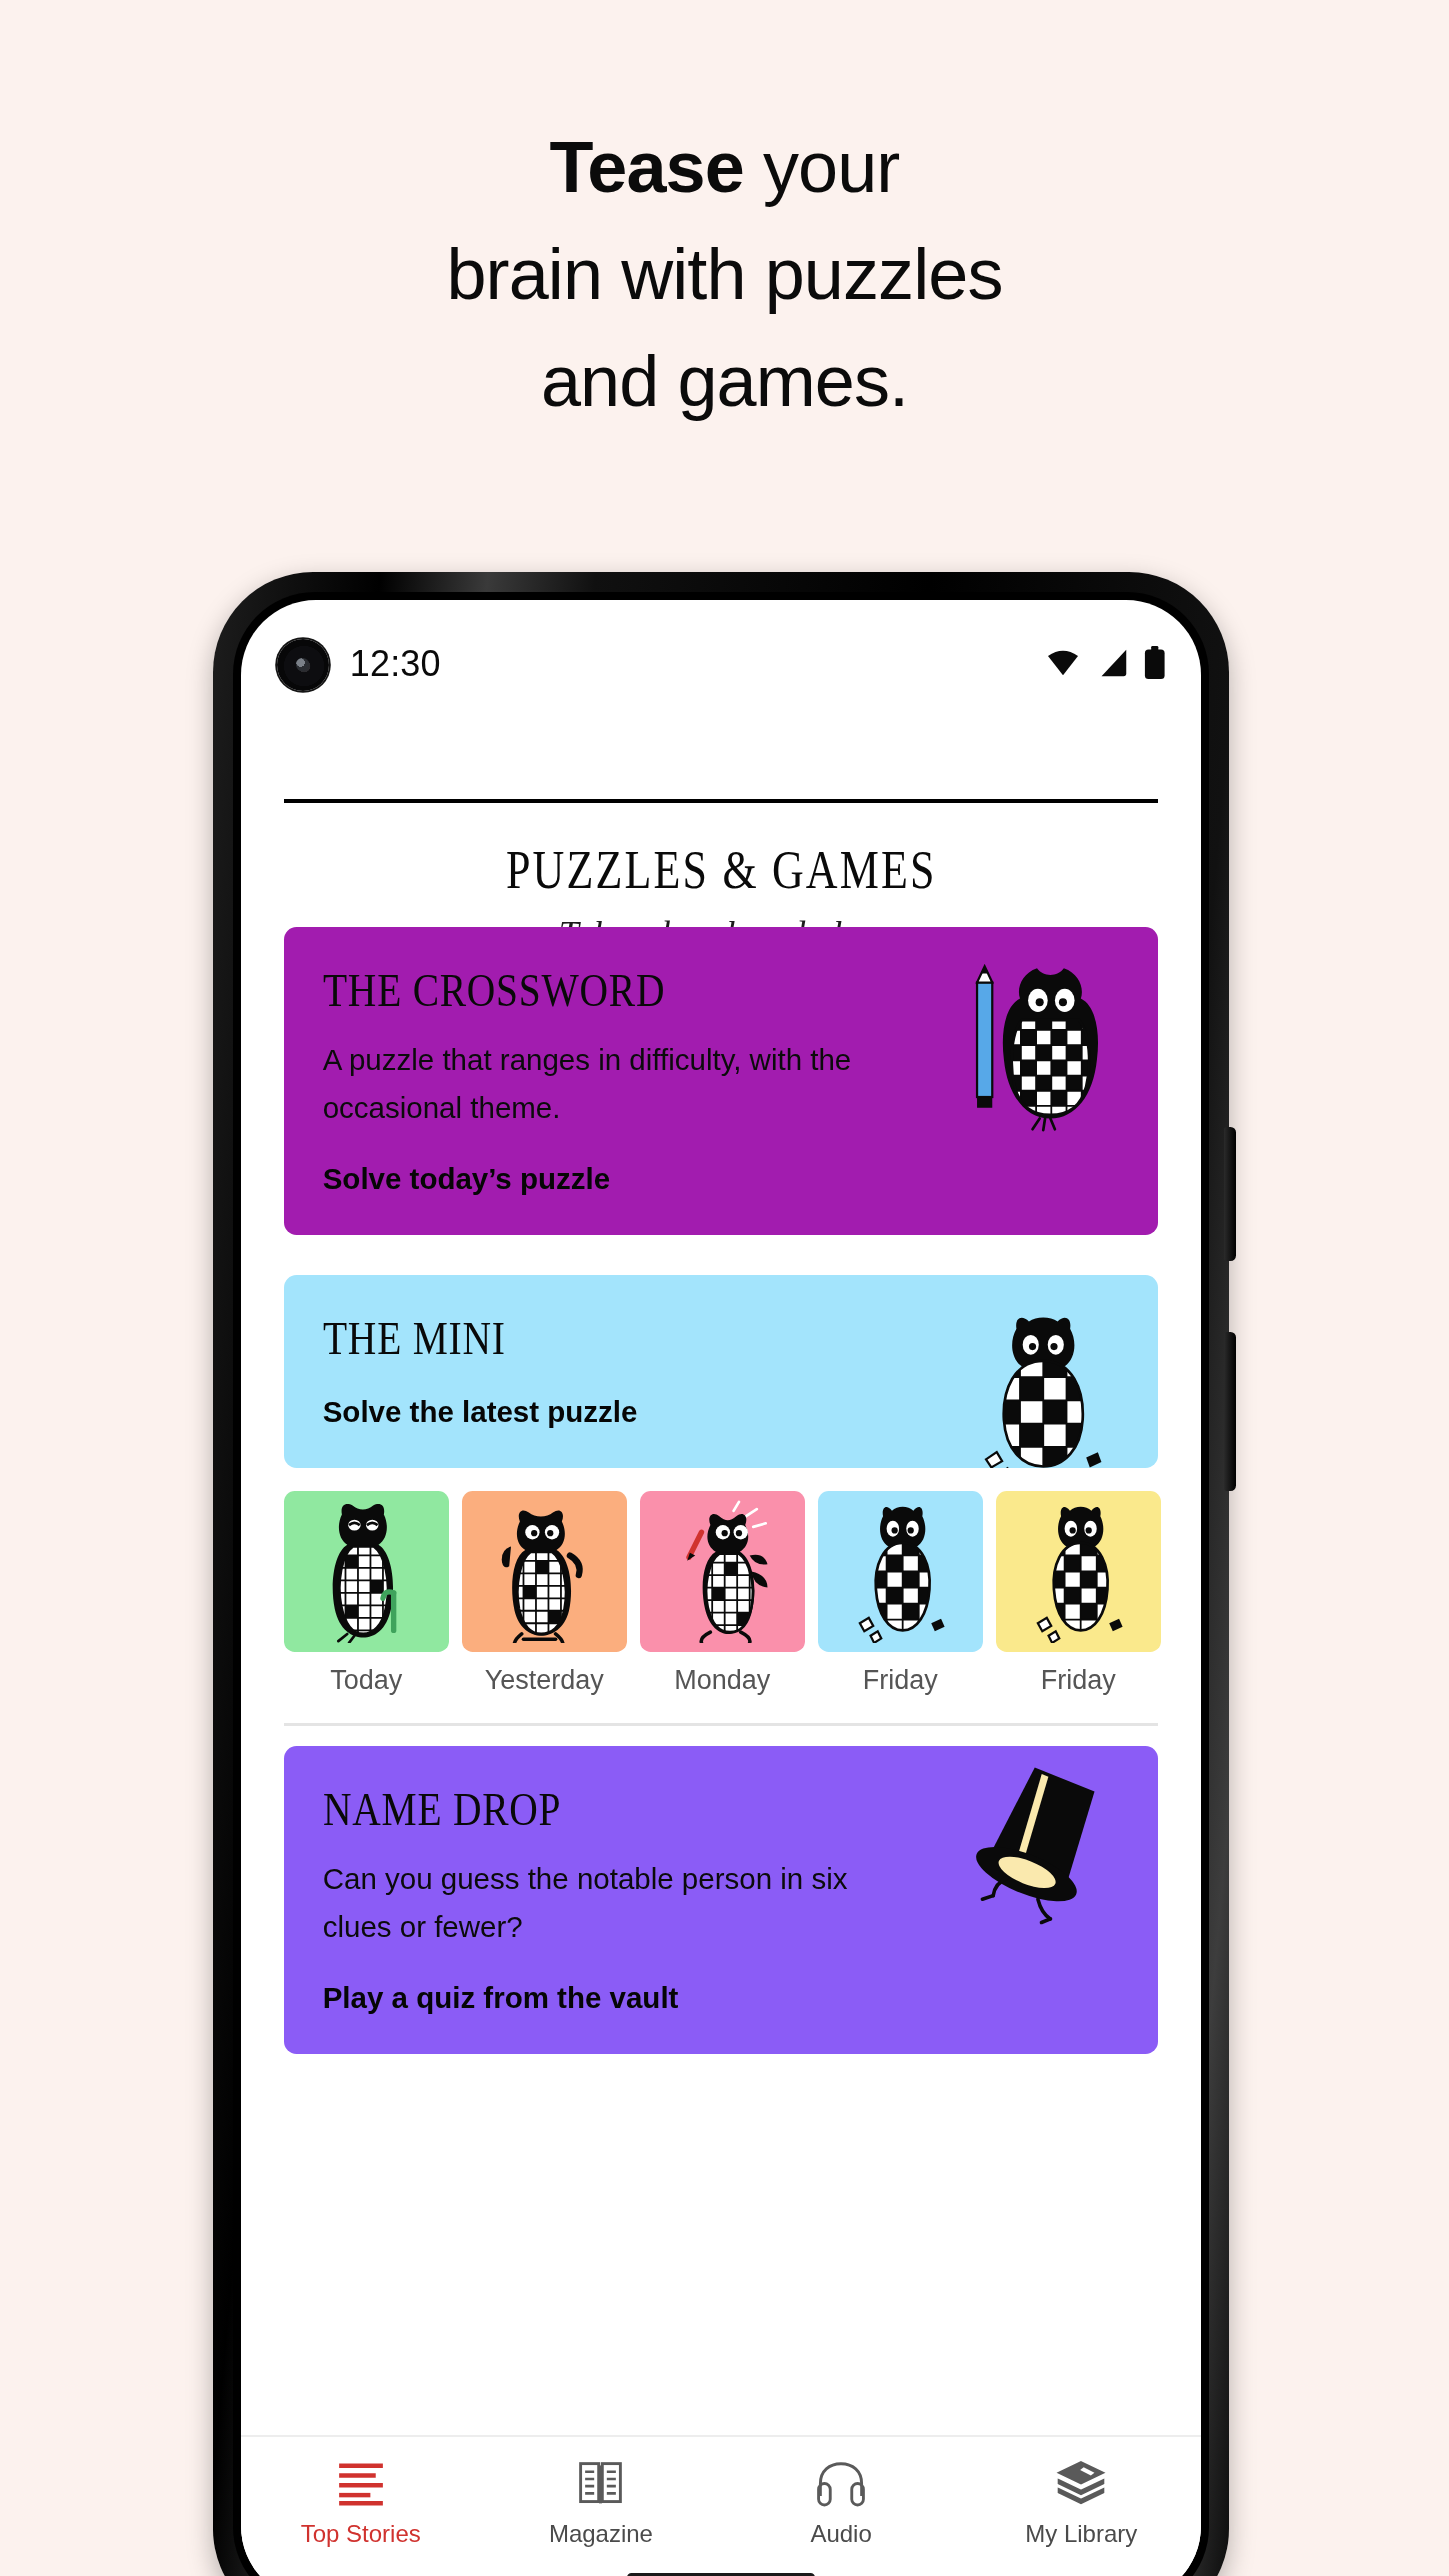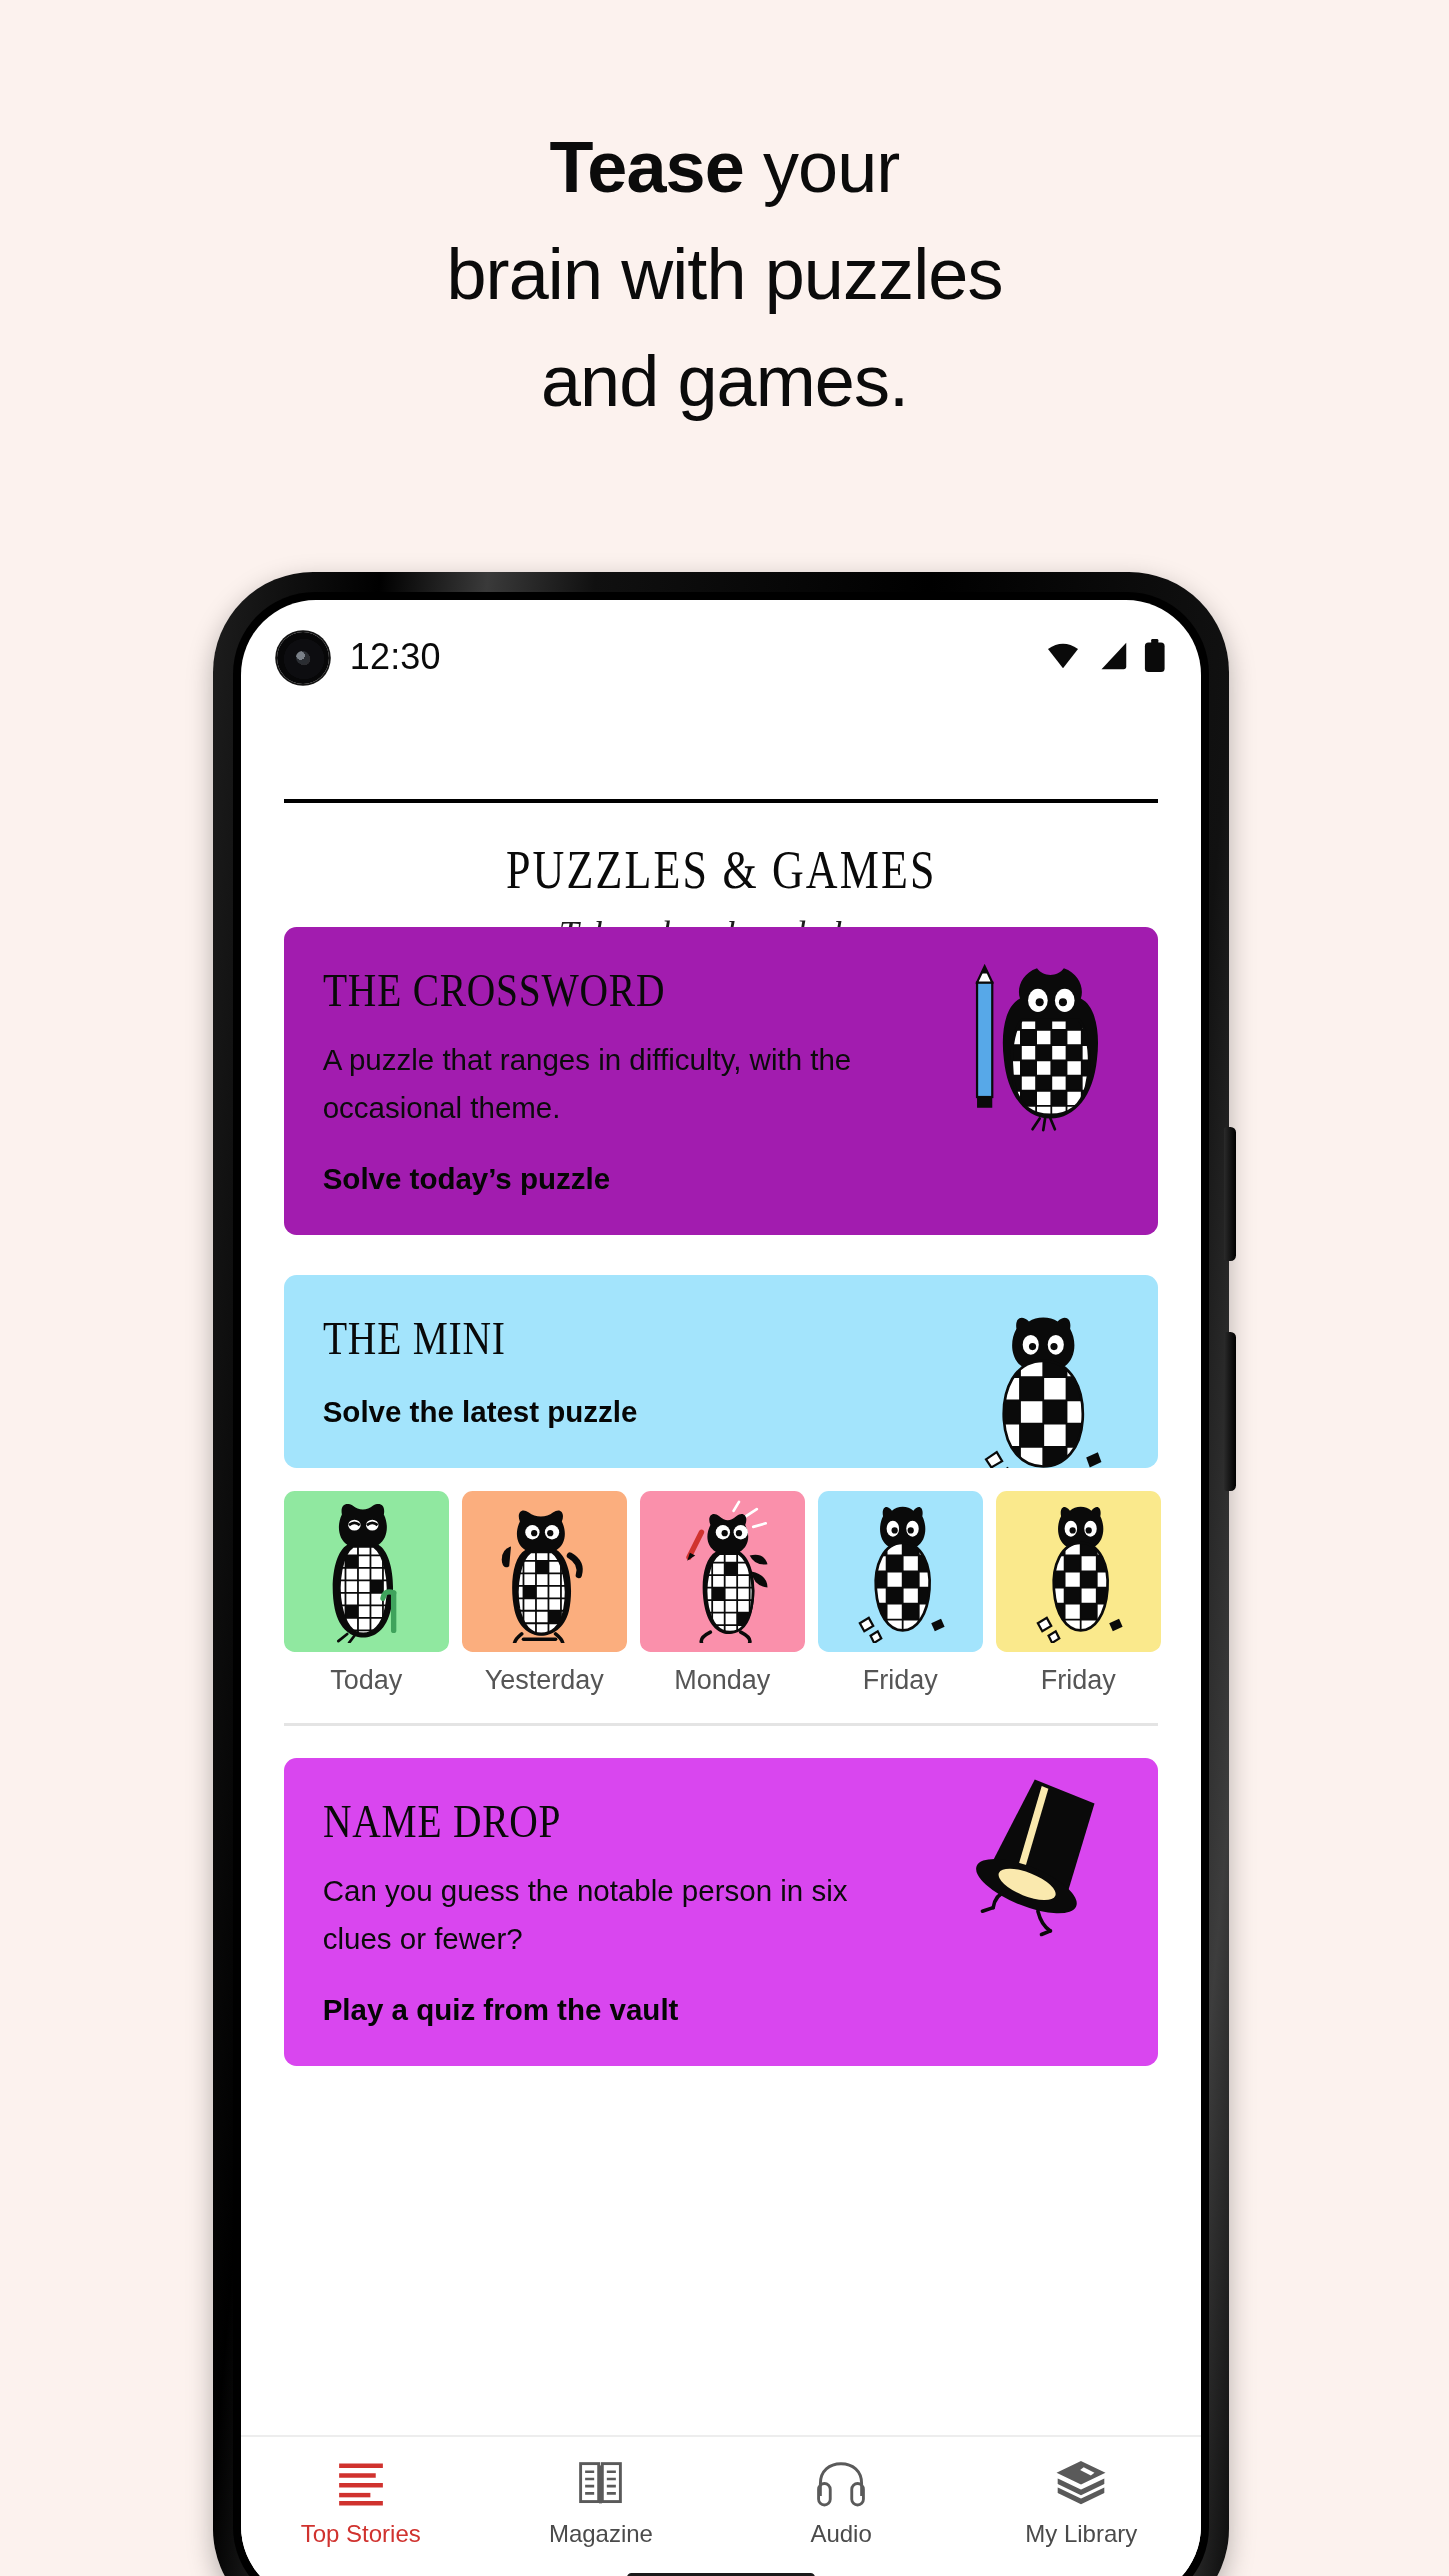--- a/index.html
+++ b/index.html
@@ -55,21 +55,21 @@
     right:-7.2px;
     width:12.5px;
     background:linear-gradient(90deg,#2b2b2b,#111 60%,#000);
     border-radius:2.7px 5.4px 5.4px 2.7px;
   }
   #btn-volume{ top:555px; height:134px; }
   #btn-power{ top:760px; height:159px; }
 
   
   #statusbar{
-    position:absolute; left:0; top:0; width:100%; height:116px;text-decoration:underline;
+    position:absolute; left:0; top:7px; width:100%; height:116px;text-decoration:underline;
   }
   #camera{
     position:absolute; left:36px; top:32px;
     width:52px; height:52px; border-radius:50%;
     background:radial-gradient(circle at 52% 52%, #2c2c30 0 16%, #0d0d10 17% 52%, #070708 53% 100%);
     box-shadow:0 0 0 1.8px #141414;
   }
   #camera::after{
     content:""; position:absolute; left:19.7px; top:19.7px;
     width:12.5px; height:12.5px; border-radius:50%;
@@ -507,21 +507,21 @@
                 <path d="M100 138 l11 -5 4 9 -11 5 z" fill="#0A0A0A"></path>
               </svg>
             </div>
             <div class="arch-label">Friday</div>
           </div>
 
         </div>
 
         <div id="rule-mid"></div>
 
-        <div class="card" style="background:#d946ef;margin-top:32px;">
+        <div class="card" style="background:#8b5cf6;margin-top:20px;">
           <div class="card-title">NAME DROP</div>
           <div class="card-desc">Can you guess the notable person in six clues or fewer?</div>
           <div class="card-cta">Play a quiz from the vault</div>
           <svg class="card-art" viewBox="0 0 190 200" style="top:19.7px;">
             <g transform="rotate(22 95 90)">
               <path d="M60 10 L132 10 L142 120 L50 120 Z" fill="#0A0A0A"></path>
               <path d="M70 14 L78 14 L88 116 L80 116 Z" fill="#FAE9AE"></path>
               <ellipse cx="96" cy="124" rx="60" ry="22" fill="#0A0A0A"></ellipse>
               <ellipse cx="96" cy="122" rx="34" ry="13" fill="#FAE9AE"></ellipse>
             </g>

